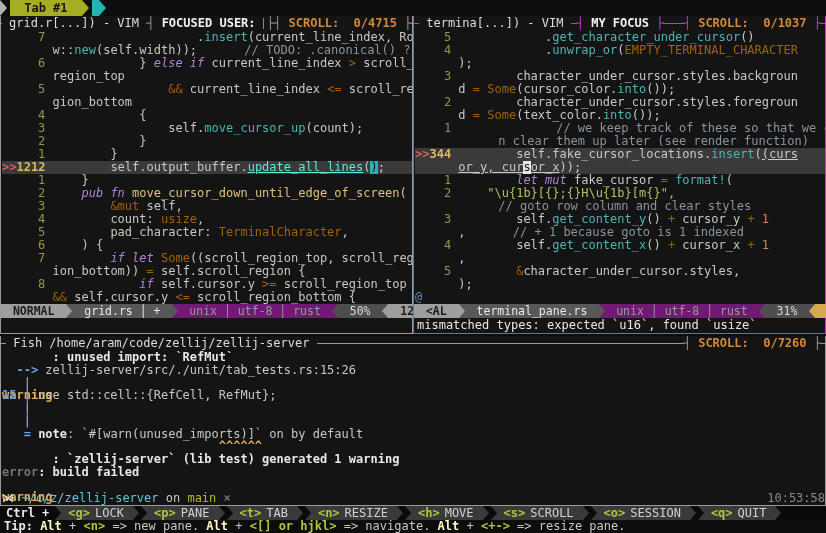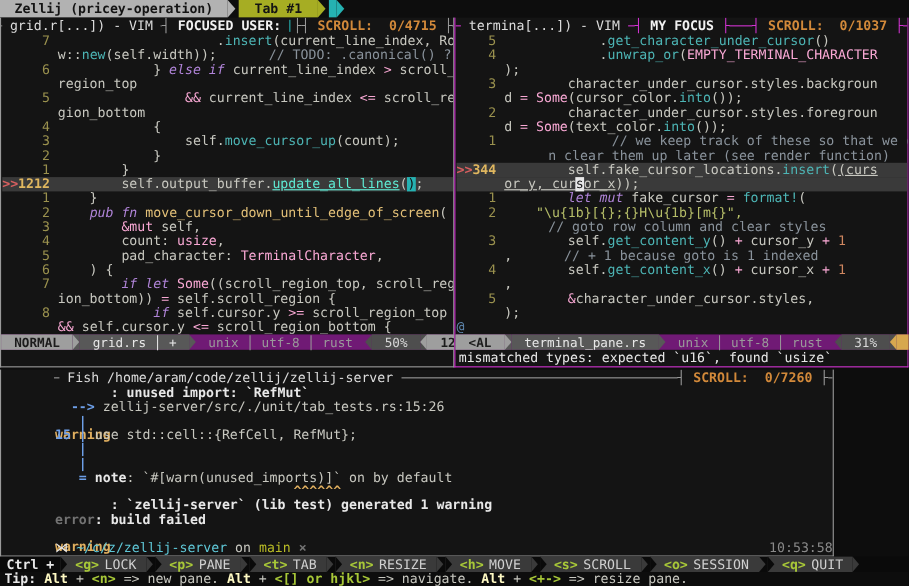--- a/index.html
+++ b/index.html
@@ -28,21 +28,21 @@
   .row{display:flex;height:13px;line-height:13px;}
   .row.hl{background:#3a3a3a;}
   .fill{flex:1;}
   
   .ln{color:#9a914e;}
   .lnc{color:#e0b75f;font-weight:bold;}
   .sg{color:#d75f5f;font-weight:bold;}
   .cy{color:#4db5b5;}
   .cyu{color:#5eead4;text-decoration:underline;}
   .kw{color:#b084d8;font-style:italic;}
-  .au{color:#f9a8d4;}
+  .au{color:#a16207;}
   .fn{color:#e3c078;}
   .cm{color:#8a939c;margin-left:40px;}
   .st{color:#b5bd68;}
   .nu{color:#d08760;}
   .nt{color:#5f87af;}
   .ul{text-decoration:underline;}
   .cur{background:#e8e8e8;color:#181818;}
   .ccur{background:#25b2b2;color:#101010;}
   .warn{color:#e0af5f;font-weight:bold;margin-top:38px;}
   .err{color:#737373;font-weight:bold;}
@@ -60,38 +60,37 @@
   .sb-file{background:#585858;color:#e8e8e8;padding:0 5px;}
   .sb-meta{color:#9a9a9a;padding:0 4px;}
   .sb-pct{background:#4e4e4e;color:#d8d8d8;padding:0 5px;}
   .sb-pos-left{background:#9e9e9e;color:#1c1c1c;font-weight:bold;padding:0 5px;}
   .sb-pos-right{background:#d7a84f;color:#1c1c1c;font-weight:bold;padding:0 5px;}
   .sb-arr{width:0;border-top:7px solid transparent;border-bottom:7px solid transparent;border-left:6px solid;}
   .sb-arrl{width:0;border-top:7px solid transparent;border-bottom:7px solid transparent;border-right:6px solid;}
   .cmdline{height:15px;line-height:15px;padding-left:3px;color:#e8e8e8;}
   
   .fishwrap{margin-top:2px;}
-  .pane.fish{width:758px;height:170px;padding-left:48px;}
+  .pane.fish{width:826px;height:170px;}
   .pane.fish .content{height:154px;}
   .pane.fish .row{height:12.8px;line-height:12.8px;}
   
   .keybar{height:14px;background:#0a0a0a;display:flex;align-items:stretch;}
   .kb-prefix{color:#e8e8e8;font-weight:bold;padding:0 6px;line-height:14px;}
   .kb-ribbon{position:relative;display:inline-flex;align-items:center;background:#3a3a3a;padding:0 9px 0 13px;margin-right:8px;line-height:14px;}
   .kb-ribbon::before{content:"";position:absolute;left:0;top:0;width:0;height:0;border-left:6px solid #0a0a0a;border-top:7px solid transparent;border-bottom:7px solid transparent;}
   .kb-ribbon::after{content:"";position:absolute;right:-6px;top:0;width:0;height:0;border-left:6px solid #3a3a3a;border-top:7px solid transparent;border-bottom:7px solid transparent;z-index:2;}
   .kb-key{color:#a8c838;font-weight:bold;margin-right:5px;}
   .kb-label{color:#d0d0d0;}
   .tipbar{height:13px;line-height:13px;background:#0d0d0d;padding-left:4px;}
 </style>
 </head>
 <body>
 
 <div class="topbar">
-  <span class="tb-session"> Zellij (pricey-operation) </span>
   <span class="tb-arr" style="border-left-color:#b2b2b2"></span>
   <span class="tb-gap"></span>
   <span class="tb-tab"> Tab #1 </span>
   <span class="tb-arr" style="border-left-color:#a6ad23"></span>
   <span class="tb-gap"></span>
   <span class="tb-cyan"></span>
   <span class="tb-arr" style="border-left-color:#25b2b2"></span>
 </div>
 
 <div class="panes">

